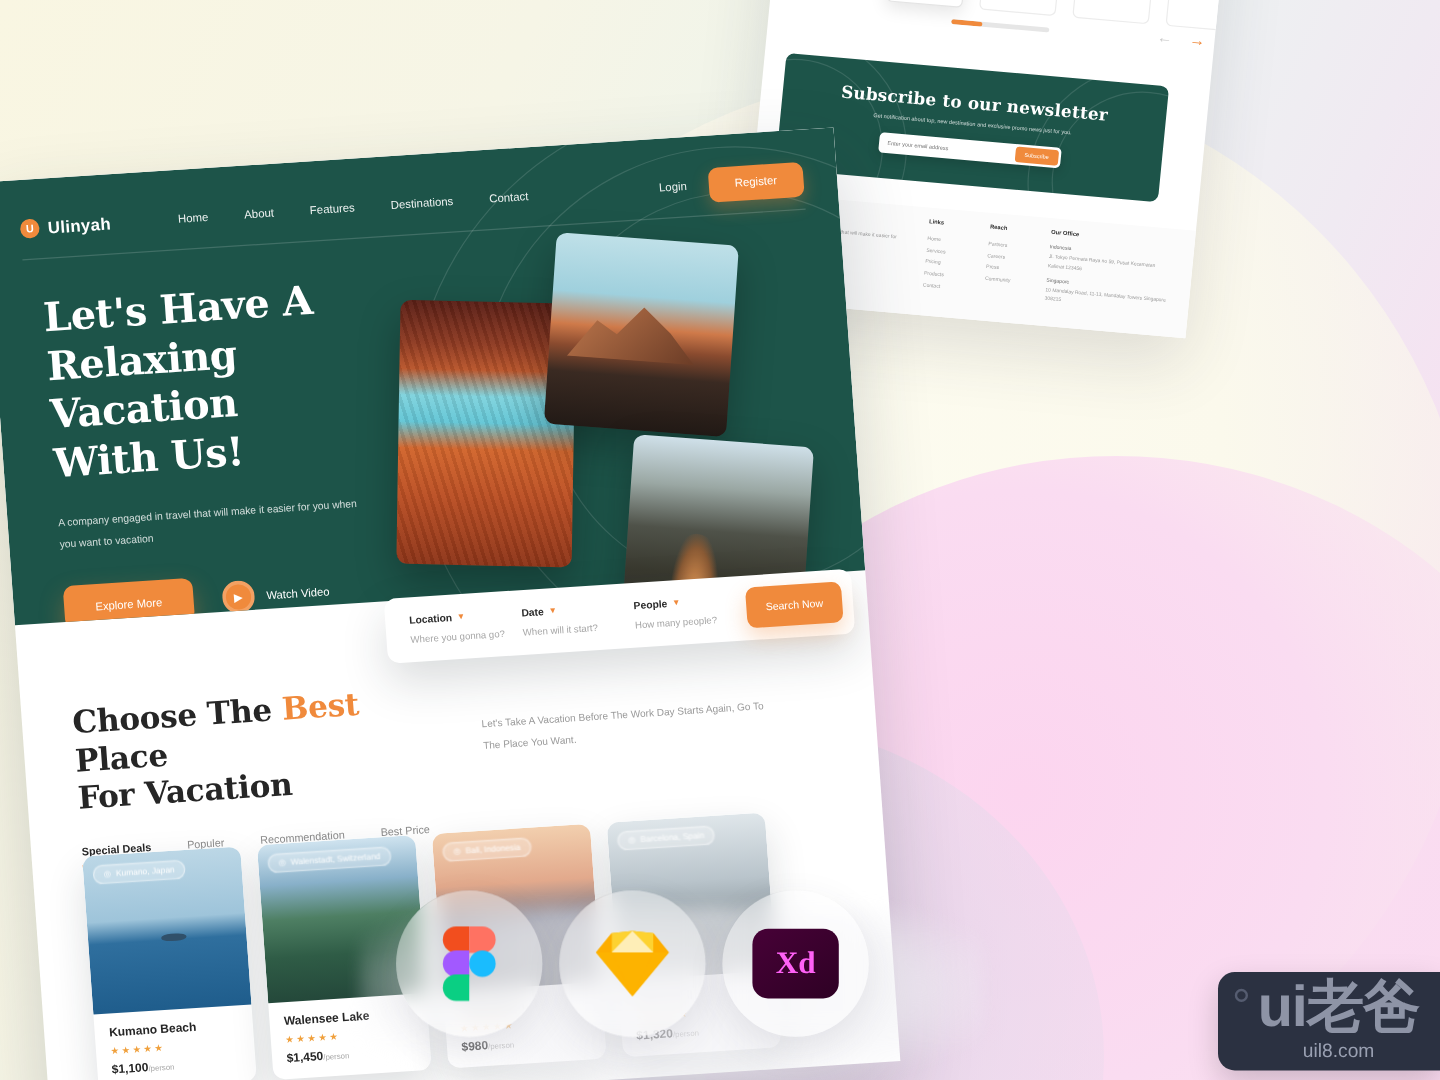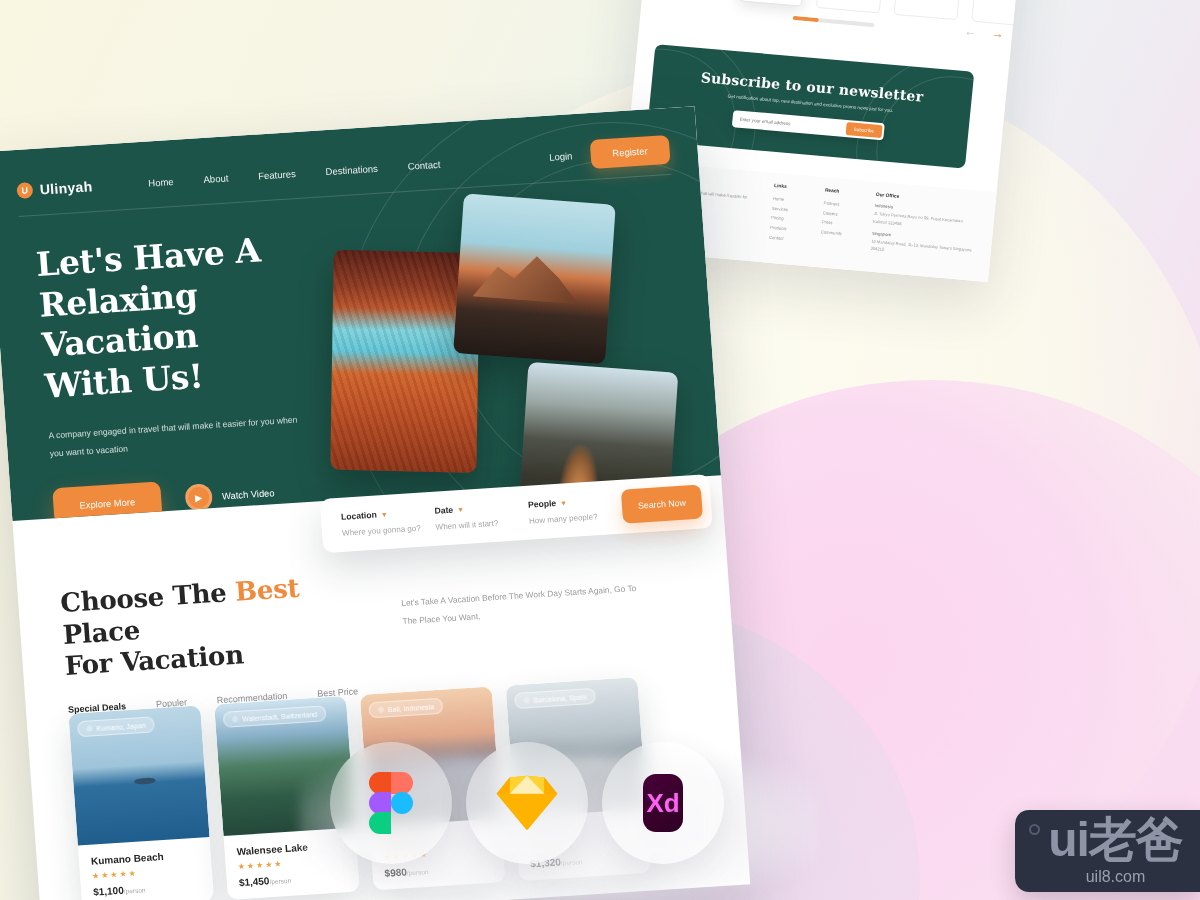--- a/index.html
+++ b/index.html
@@ -245,24 +245,24 @@
   }
   .figma{ position:relative; width:44px; height:62px; }
   .figma i{ position:absolute; display:block; width:22px; height:22px; }
   .fg-a{ left:0; top:0; background:#f24e1e; border-radius:11px 0 0 11px; }
   .fg-b{ left:22px; top:0; background:#ff7262; border-radius:0 11px 11px 0; }
   .fg-c{ left:0; top:20px; background:#a259ff; border-radius:11px 0 0 11px; }
   .fg-d{ left:22px; top:20px; background:#1abcfe; border-radius:50%; }
   .fg-e{ left:0; top:40px; background:#0acf83; border-radius:11px 0 0 11px; }
   .sketch{ width:62px; height:56px; position:relative; }
   .xd{
-    width:40px; height:58px; border-radius:13px;
+    width:72px; height:58px; border-radius:13px;
     background:linear-gradient(145deg,#470137,#2e0124);
     display:flex; align-items:center; justify-content:center;
-    color:#ff61f6; font-size:26px; font-weight:700; font-family:Liberation Sans, sans-serif;
+    color:#ff61f6; font-size:26px; font-weight:700; font-family:Liberation Serif, serif;
   }
 
   
   .haze{
     position:absolute; left:300px; top:756px; width:520px; height:150px; z-index:30;
     background:radial-gradient(ellipse at 50% 45%, rgba(240,240,244,.88) 0%, rgba(240,240,244,.55) 55%, rgba(240,240,244,0) 80%);
     filter:blur(6px); pointer-events:none;
   }
 
   

